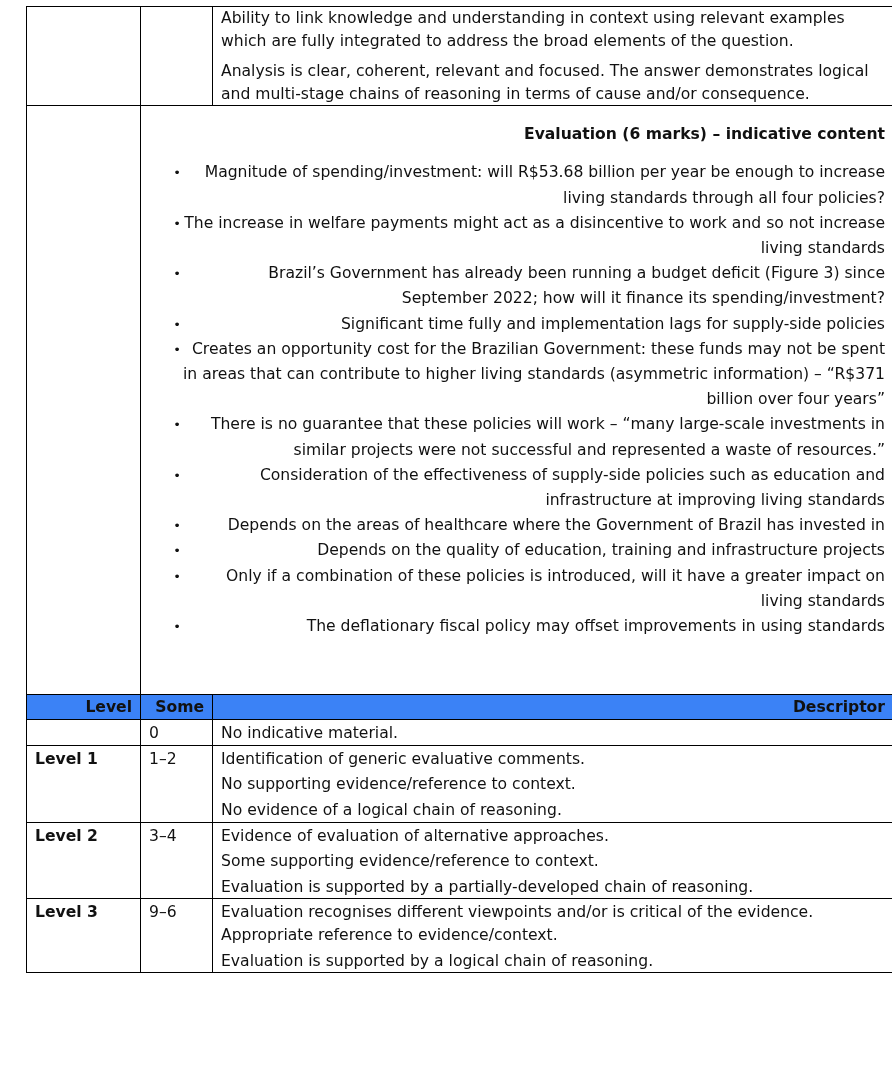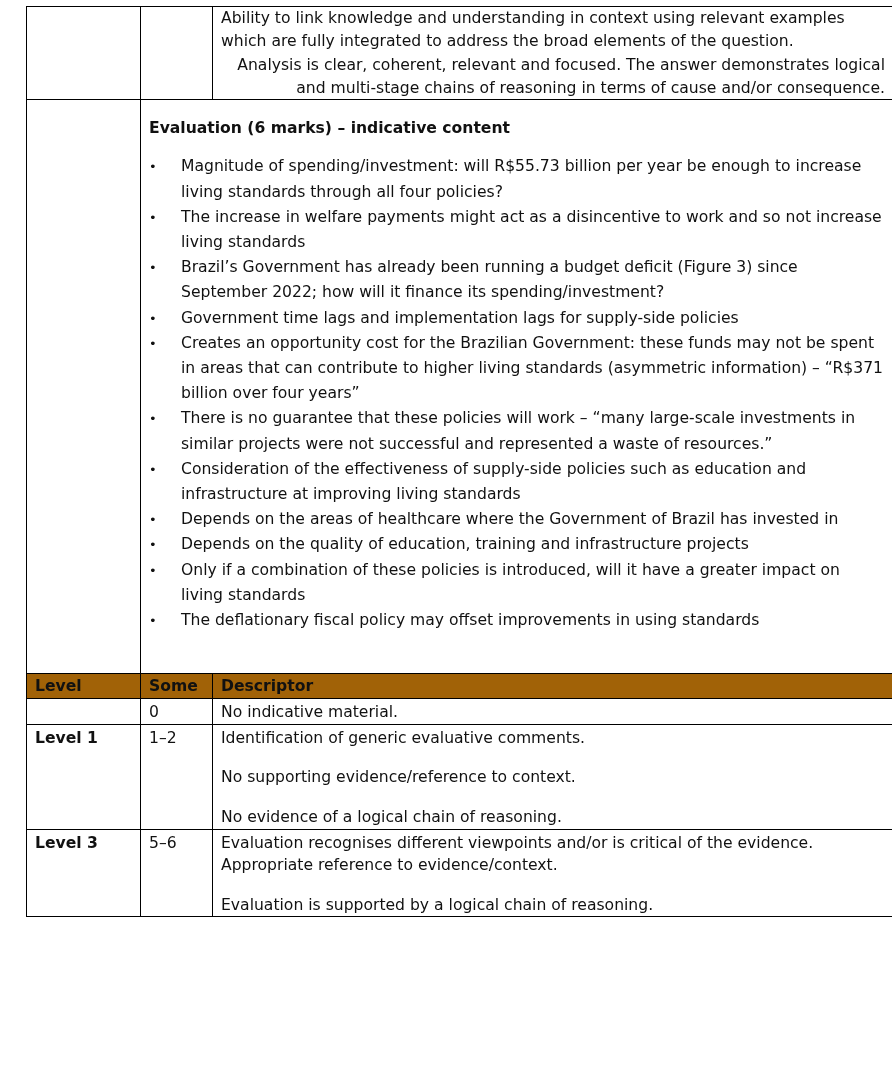--- a/index.html
+++ b/index.html
@@ -2,31 +2,31 @@
 <html><head>
 <meta charset="utf-8">
 <style>
   html, body { margin:0; padding:0; background:#ffffff; }
   body { width:892px; height:1072px; position:relative; overflow:hidden;
          font-family:"DejaVu Sans", sans-serif; font-size:15.6px; color:#111; }
   table { position:absolute; left:26px; top:6px; border-collapse:collapse; width:867px; table-layout:fixed; }
   td { border:1.5px solid #000; vertical-align:top; padding:0 8px; line-height:22.6px; }
   col.c1 { width:114px; } col.c2 { width:72px; } col.c3 { width:681px; }
   .p { margin:0; }
-  .gap { margin-top:2px;text-align:right; }
-  .evalcell { padding-top:16px; padding-bottom:40px; }
+  .gap { margin-top:8px; }
+  .evalcell { padding-top:16px; padding-bottom:55px;text-align:right; }
   .eval-title { font-weight:bold; margin:0 0 14px 0; line-height:24px; }
   ul { margin:0; padding:0; list-style:none; }
   ul li { position:relative; padding-left:32px; line-height:25.2px; }
   ul li .bullet { position:absolute; left:0; top:0; width:32px; font-size:13px; }
-  tr.head td { background:#a16207; font-weight:bold; line-height:24px; }
+  tr.head td { background:#3b82f6; font-weight:bold; line-height:24px;text-align:right; }
   .bold { font-weight:bold; }
   .desc-line { margin:0; }
   .lvl td { padding-top:2px; padding-bottom:0; }
-  .lvl .descwrap .desc-line + .desc-line { margin-top:17px; }
+  .lvl .descwrap .desc-line + .desc-line { margin-top:3px; }
 </style>
 </head>
 <body>
 
 <table>
   <colgroup>
       <col class="c1">
       <col class="c2">
       <col class="c3">
     </colgroup>
@@ -38,24 +38,24 @@
       <p class="p">Ability to link knowledge and understanding in context using relevant examples which are fully integrated to address the broad elements of the question.</p>
       <p class="p gap">Analysis is clear, coherent, relevant and focused. The answer demonstrates logical and multi-stage chains of reasoning in terms of cause and/or consequence.</p>
     </td>
   </tr>
 
   <tr>
     <td></td>
     <td colspan="2" class="evalcell">
       <p class="eval-title">Evaluation (6 marks) – indicative content</p>
       <ul>
-        <li><span class="bullet">•</span><span>Magnitude of spending/investment: will R$55.73 billion per year be enough to increase living standards through all four policies?</span></li>
+        <li><span class="bullet">•</span><span>Magnitude of spending/investment: will R$53.68 billion per year be enough to increase living standards through all four policies?</span></li>
         <li><span class="bullet">•</span><span>The increase in welfare payments might act as a disincentive to work and so not increase living standards</span></li>
         <li><span class="bullet">•</span><span>Brazil’s Government has already been running a budget deficit (Figure 3) since September 2022; how will it finance its spending/investment?</span></li>
-        <li><span class="bullet">•</span><span>Government time lags and implementation lags for supply-side policies</span></li>
+        <li><span class="bullet">•</span><span>Significant time fully and implementation lags for supply-side policies</span></li>
         <li><span class="bullet">•</span><span>Creates an opportunity cost for the Brazilian Government: these funds may not be spent in areas that can contribute to higher living standards (asymmetric information) – “R$371 billion over four years”</span></li>
         <li><span class="bullet">•</span><span>There is no guarantee that these policies will work – “many large-scale investments in similar projects were not successful and represented a waste of resources.”</span></li>
         <li><span class="bullet">•</span><span>Consideration of the effectiveness of supply-side policies such as education and infrastructure at improving living standards</span></li>
         <li><span class="bullet">•</span><span>Depends on the areas of healthcare where the Government of Brazil has invested in</span></li>
         <li><span class="bullet">•</span><span>Depends on the quality of education, training and infrastructure projects</span></li>
         <li><span class="bullet">•</span><span>Only if a combination of these policies is introduced, will it have a greater impact on living standards</span></li>
         <li><span class="bullet">•</span><span>The deflationary fiscal policy may offset improvements in using standards</span></li>
       </ul>
     </td>
   </tr>
@@ -77,23 +77,32 @@
   <tr class="lvl">
     <td class="bold">Level 1</td>
     <td>1–2</td>
     <td class="descwrap">
       <p class="desc-line">Identification of generic evaluative comments.</p>
       <p class="desc-line">No supporting evidence/reference to context.</p>
       <p class="desc-line">No evidence of a logical chain of reasoning.</p>
     </td>
   </tr>
 
+  <tr class="lvl">
+    <td class="bold">Level 2</td>
+    <td>3–4</td>
+    <td class="descwrap">
+      <p class="desc-line">Evidence of evaluation of alternative approaches.</p>
+      <p class="desc-line">Some supporting evidence/reference to context.</p>
+      <p class="desc-line">Evaluation is supported by a partially-developed chain of reasoning.</p>
+    </td>
+  </tr>
 
   <tr class="lvl">
     <td class="bold">Level 3</td>
-    <td>5–6</td>
+    <td>9–6</td>
     <td class="descwrap">
       <p class="desc-line">Evaluation recognises different viewpoints and/or is critical of the evidence. Appropriate reference to evidence/context.</p>
       <p class="desc-line">Evaluation is supported by a logical chain of reasoning.</p>
     </td>
   </tr>
 </tbody>
   </table>
 
 </body></html>

